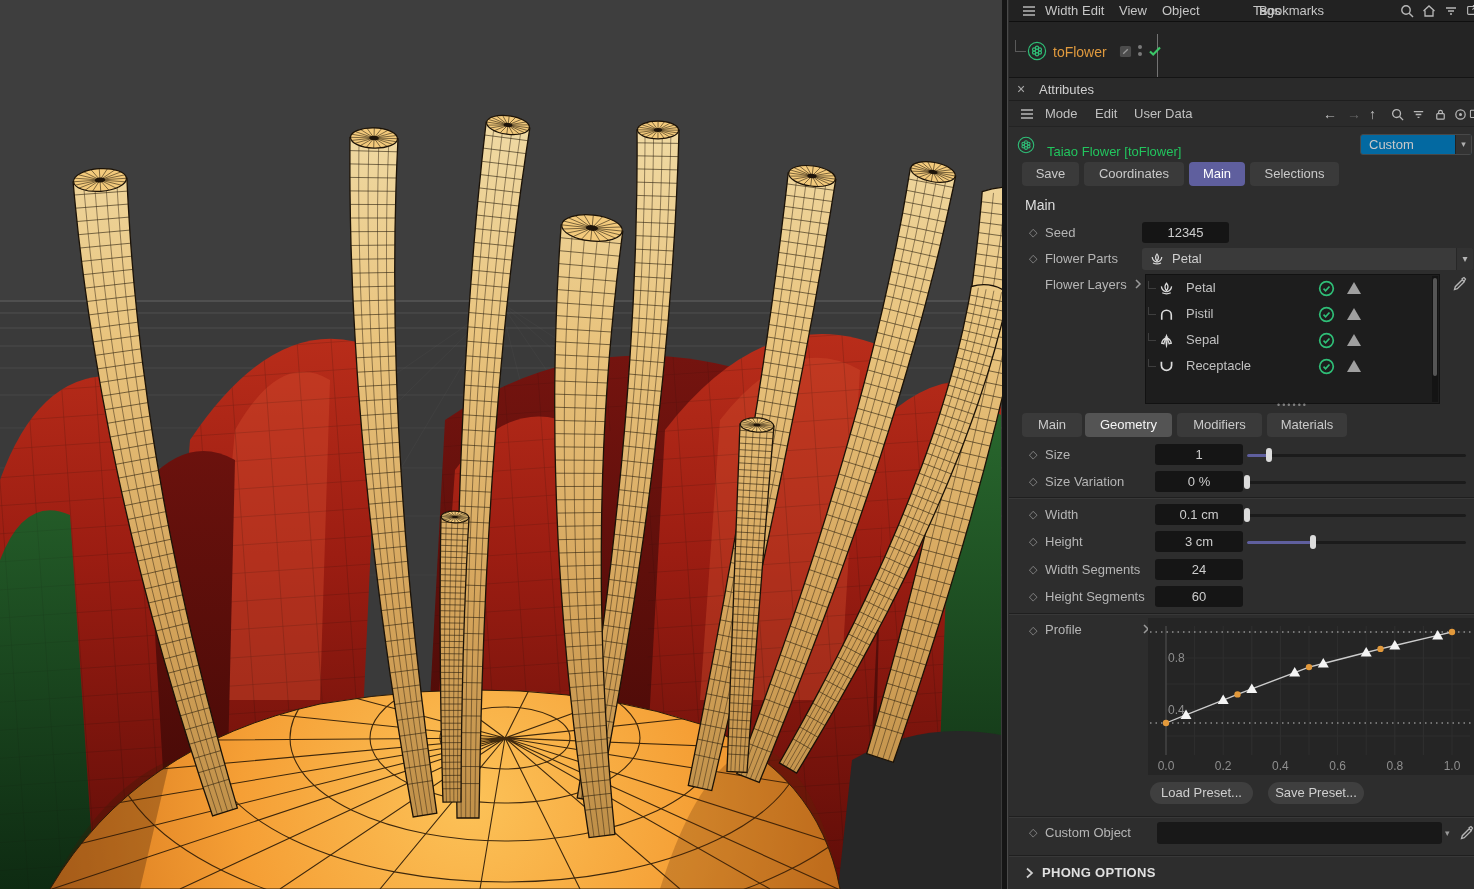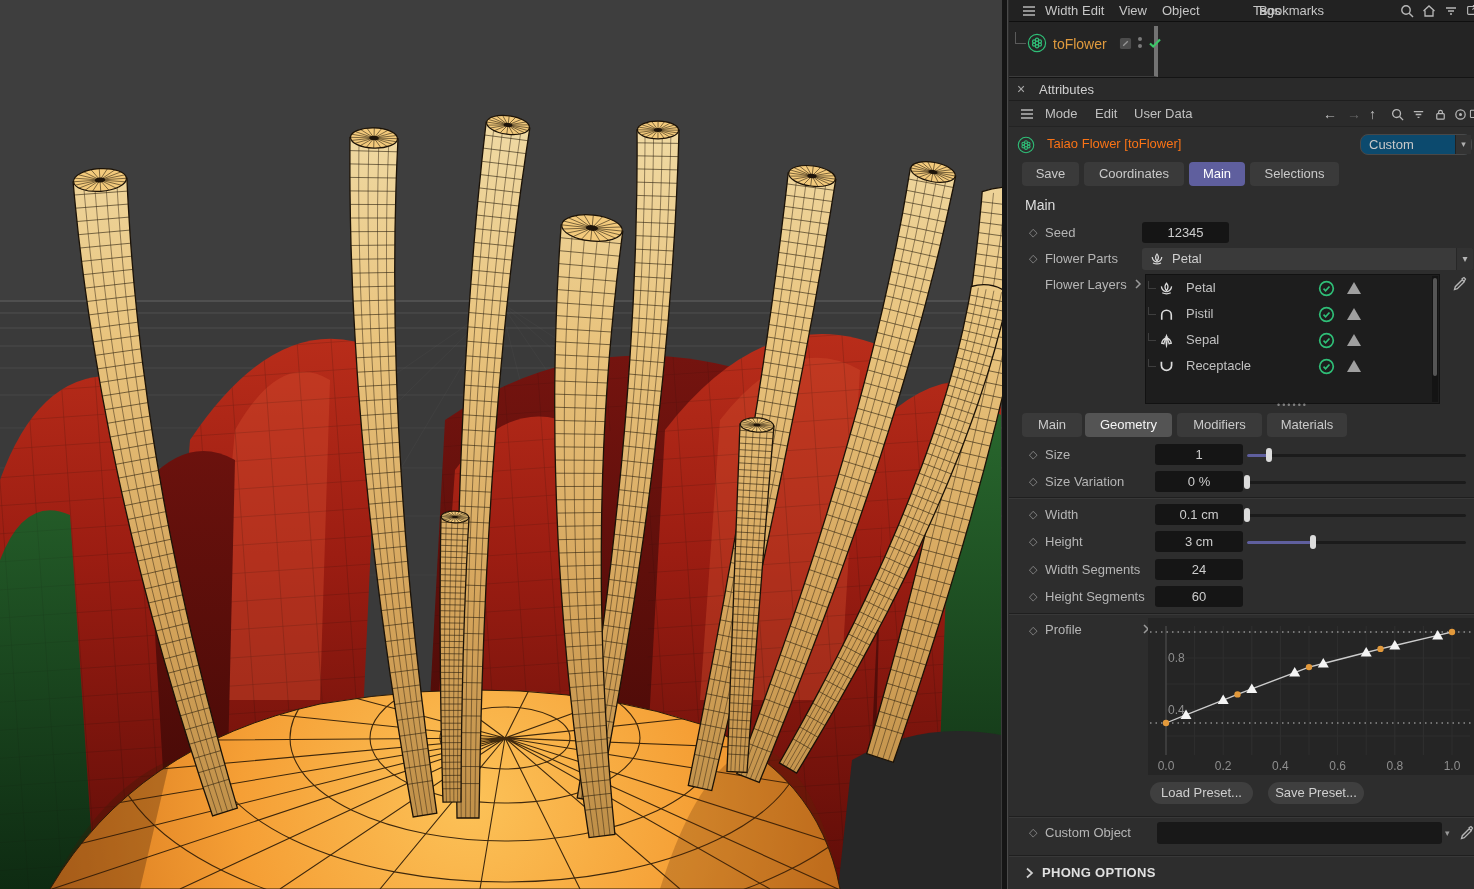--- a/index.html
+++ b/index.html
@@ -10,21 +10,21 @@
   
   #viewport { position:absolute; left:0; top:0; width:1002px; height:889px; }
 
   
   #panel { position:absolute; left:1002px; top:0; width:472px; height:889px; background:#2d2d2d; }
   #panel .edge { position:absolute; left:0; top:0; width:6px; height:100%; background:#151515; border-right:1px solid #4a4a4a; z-index:5; }
 
   .bar { position:absolute; left:7px; right:0; }
   .menubar { top:0; height:22px; background:#222222; border-bottom:1px solid #0f0f0f; }
   .om-area { top:22px; height:55px; background:#242424; }
-  .om-box  { position:absolute; left:0; top:4px; width:149px; height:51px; border-right:4px solid #737373; border-bottom:1px solid #3c3c3c; }
+  .om-box  { position:absolute; left:0; top:12px; width:149px; height:51px; border-right:1px solid #737373; border-bottom:1px solid #3c3c3c; }
   .attr-title { top:77px; height:24px; background:#2a2a2a; border-top:1px solid #141414; border-bottom:1px solid #1e1e1e; }
   .attr-toolbar { top:101px; height:26px; background:#2b2b2b; border-bottom:1px solid #232323; }
 
   .mi { position:absolute; top:0; line-height:22px; font-size:13px; color:#c6c6c6; cursor:default; }
   .tmi { position:absolute; top:0; line-height:26px; font-size:13px; color:#c0c0c0; }
 
   .icon { position:absolute; color:#b8b8b8; }
   .icon svg { display:block; }
   .txticon { font-size:14px; line-height:1; }
 
@@ -71,21 +71,21 @@
   .slider .track { position:absolute; left:0; right:0; top:5.5px; height:3px; background:#1b1b1b; border-radius:2px; }
   .slider .fill  { position:absolute; left:0; top:5.5px; height:3px; background:var(--accent-purple); border-radius:2px; }
   .slider .knob  { position:absolute; top:0; width:6px; height:14px; background:#dcdcdc; border-radius:3px; }
 
   .row { position:absolute; left:7px; right:0; height:22px; }
   .hr { position:absolute; left:7px; right:0; height:2px; border-top:1px solid #1f1f1f; border-bottom:1px solid #383838; }
 
   .pill-btn { position:absolute; height:22px; line-height:22px; background:#3f3f3f; border-radius:11px;
               color:#cfcfcf; font-size:13px; text-align:center; border:none; }
 
-  .dd { position:absolute; height:21px; background:#0c4a6e; border:1px solid #484848; border-radius:8px;
+  .dd { position:absolute; height:21px; background:#0369a1; border:1px solid #484848; border-radius:3px;
         color:#c9c9c9; font-size:13px; line-height:19px; }
   .dd .arrow-seg { position:absolute; right:0; top:0; width:16px; height:100%; background:#333;
                    border-left:1px solid #222; color:#b0b0b0; font-size:9px; text-align:center; line-height:19px; }
 
   .phong { position:absolute; font-size:13px; font-weight:bold; color:#e0e0e0; letter-spacing:.3px; }
 
   svg text { font-family:"Liberation Sans", sans-serif; }
 </style>
 </head>
 <body>
@@ -436,21 +436,21 @@
         <svg width="18" height="18" viewBox="0 0 20 20" fill="none" stroke="currentColor" stroke-width="1.2">
           <circle cx="10" cy="10" r="8.6"></circle>
             <circle cx="10" cy="6.8" r="1.6"></circle>
             <circle cx="12.9" cy="8.5" r="1.6"></circle>
             <circle cx="12.9" cy="11.6" r="1.6"></circle>
             <circle cx="10" cy="13.3" r="1.6"></circle>
             <circle cx="7.1" cy="11.6" r="1.6"></circle>
             <circle cx="7.1" cy="8.5" r="1.6"></circle>
         </svg>
       </span>
-      <span class="lbl" style="left:38px;top:3px;color:#f97316;">Taiao Flower [toFlower]</span>
+      <span class="lbl" style="left:38px;top:11px;color:#22c55e;">Taiao Flower [toFlower]</span>
       <div class="dd" style="left:351px;top:1px;width:112px;">
         <span style="padding-left:8px;">Custom</span>
         <span class="arrow-seg">▾</span>
       </div>
     </div>
 
     <div class="row" style="top:162px;height:24px;">
       <span class="tab" style="left:13px;width:57px;">Save</span>
       <span class="tab" style="left:75px;width:100px;">Coordinates</span>
       <span class="tab active-purple" style="left:180px;width:56px;">Main</span>

